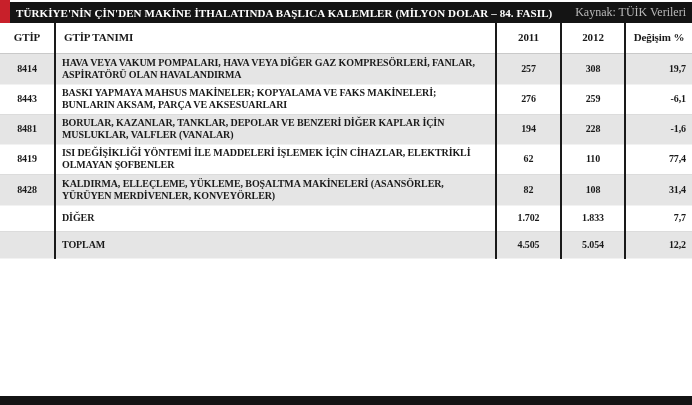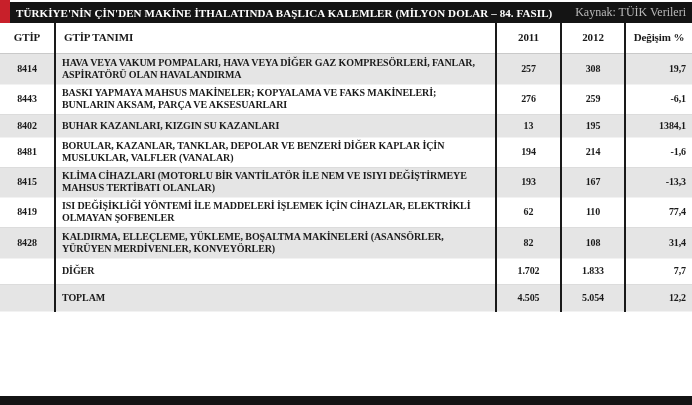--- a/index.html
+++ b/index.html
@@ -130,40 +130,26 @@
       <td class="cell-num">308</td>
       <td class="cell-chg">19,7</td>
     </tr>
         <tr style="height: 30px; padding-left: 46px;">
       <td class="cell-code">8443</td>
       <td class="cell-desc">BASKI YAPMAYA MAHSUS MAKİNELER; KOPYALAMA VE FAKS MAKİNELERİ; BUNLARIN AKSAM, PARÇA VE AKSESUARLARI</td>
       <td class="cell-num">276</td>
       <td class="cell-num">259</td>
       <td class="cell-chg">-6,1</td>
     </tr>
-        <tr style="height: 23px;">
-      <td class="cell-code">8402</td>
-      <td class="cell-desc">BUHAR KAZANLARI, KIZGIN SU KAZANLARI</td>
-      <td class="cell-num">13</td>
-      <td class="cell-num">195</td>
-      <td class="cell-chg">1384,1</td>
-    </tr>
         <tr style="height: 30px;">
       <td class="cell-code">8481</td>
       <td class="cell-desc">BORULAR, KAZANLAR, TANKLAR, DEPOLAR VE BENZERİ DİĞER KAPLAR İÇİN MUSLUKLAR, VALFLER (VANALAR)</td>
       <td class="cell-num">194</td>
-      <td class="cell-num">214</td>
+      <td class="cell-num">228</td>
       <td class="cell-chg">-1,6</td>
-    </tr>
-        <tr style="height: 30px;">
-      <td class="cell-code">8415</td>
-      <td class="cell-desc">KLİMA CİHAZLARI (MOTORLU BİR VANTİLATÖR İLE NEM VE ISIYI DEĞİŞTİRMEYE MAHSUS TERTİBATI OLANLAR)</td>
-      <td class="cell-num">193</td>
-      <td class="cell-num">167</td>
-      <td class="cell-chg">-13,3</td>
     </tr>
         <tr style="height: 30px;">
       <td class="cell-code">8419</td>
       <td class="cell-desc">ISI DEĞİŞİKLİĞİ YÖNTEMİ İLE MADDELERİ İŞLEMEK İÇİN CİHAZLAR, ELEKTRİKLİ OLMAYAN ŞOFBENLER</td>
       <td class="cell-num">62</td>
       <td class="cell-num">110</td>
       <td class="cell-chg">77,4</td>
     </tr>
         <tr style="height: 31px;">
       <td class="cell-code">8428</td>

